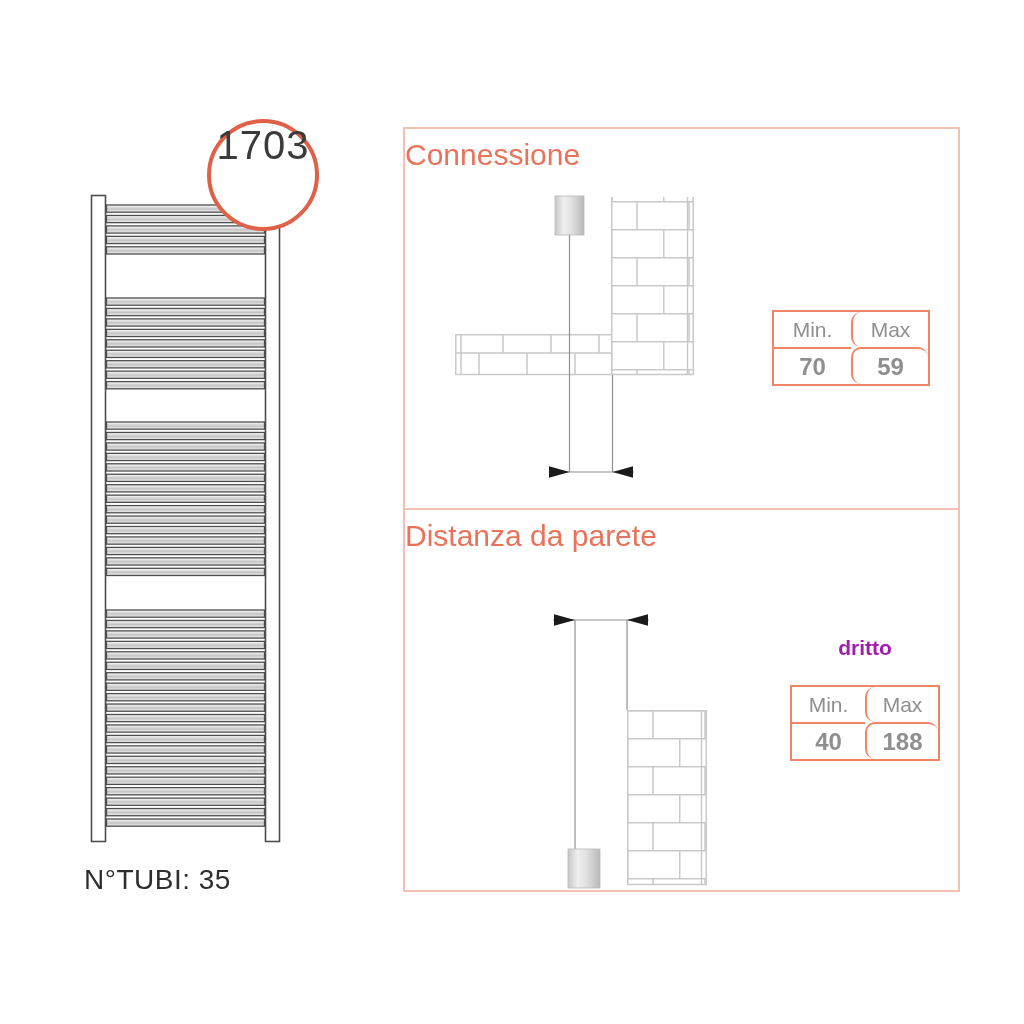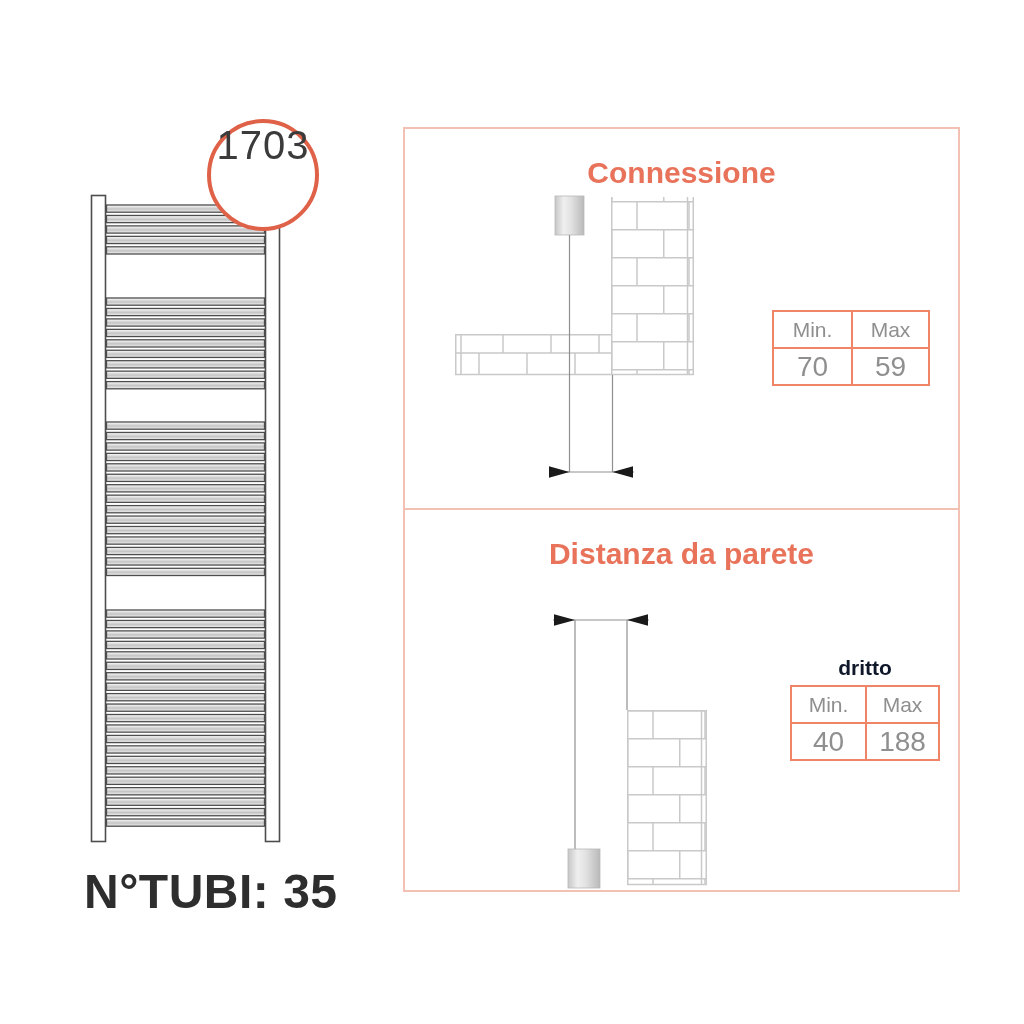--- a/index.html
+++ b/index.html
@@ -9,51 +9,51 @@
   
   #radiator-svg{position:absolute;left:85px;top:190px;width:200px;height:660px;}
   .rail{fill:#ffffff;stroke:#4d4d4d;stroke-width:1.6;}
   .tube{fill:url(#tubeG);stroke:#4d4d4d;stroke-width:1.3;}
 
   #height-badge{position:absolute;left:207px;top:119px;width:112px;height:112px;
     border:4px solid #DF6148;border-radius:50%;background:#ffffff;box-sizing:border-box;
     display:flex;align-items:flex-start;justify-content:center;z-index:5;}
   #height-badge span{font-size:40px;color:#3b3b3b;letter-spacing:1px;}
 
-  #tubes-label{position:absolute;left:84px;top:864px;font-size:48px;color:#2e2e2e;letter-spacing:0.5px;font-weight:bold;}
+  #tubes-label{position:absolute;left:84px;top:864px;font-size:28px;color:#2e2e2e;letter-spacing:0.5px;}
 
   
   #spec-panels{position:absolute;left:403px;top:127px;width:557px;height:765px;
     border:2px solid #F3C1B3;box-sizing:border-box;background:#ffffff;}
   .panel{position:relative;width:100%;box-sizing:border-box;}
   #connection-panel{height:379px;}
   #wall-distance-panel{height:382px;border-top:2px solid #F3C1B3;}
-  .panel-title{margin:0;padding-top:27px;text-align:center;font-size:30px;font-weight:700;color:#E8735A;}
+  .panel-title{margin:0;padding-top:9px;font-size:30px;font-weight:400;color:#E8735A;}
 
   .diagram{position:absolute;}
   #connection-diagram{left:40px;top:58px;width:260px;height:296px;}
   #wall-distance-diagram{left:140px;top:92px;width:170px;height:290px;}
 
   .dline{stroke:#8f8f8f;stroke-width:1.2;fill:none;}
   .edge{stroke:#c9c9c9;stroke-width:1.5;fill:none;}
   .arrow{fill:#1a1a1a;stroke:none;}
   .cylstroke{stroke:#b8b8b8;stroke-width:0.8;}
 
   .spec-table{position:absolute;display:grid;grid-template-columns:1fr 1fr;
     border:2px solid #EF8467;background:#ffffff;box-sizing:border-box;}
   #connection-table{left:367px;top:181px;width:158px;}
   #wall-distance-table{left:385px;top:175px;width:150px;}
   .spec-table .cell{display:flex;align-items:center;justify-content:center;height:35px;color:#8f8f8f;}
   .spec-table .th{font-size:21px;}
-  .spec-table .val{font-size:28px;}
-  .spec-table .cl{border-left:2px solid #EF8467;}
+  .spec-table .val{font-size:24px;font-weight:bold;}
+  .spec-table .cl{border-left:2px solid #EF8467;border-radius:10px;}
   .spec-table .rt{border-top:2px solid #EF8467;}
 
-  #variant-label{position:absolute;left:385px;top:146px;width:150px;height:26px;
-    text-align:center;font-size:21px;font-weight:600;color:#0f172a;}
+  #variant-label{position:absolute;left:385px;top:126px;width:150px;height:26px;
+    text-align:center;font-size:21px;font-weight:600;color:#a21caf;}
 </style>
 </head>
 <body>
 
 <div id="canvas">
 
   <svg id="radiator-svg" viewBox="85 190 200 660">
     <defs>
       <linearGradient id="tubeG" x1="0" y1="0" x2="0" y2="1">
         <stop offset="0" stop-color="#ffffff"></stop>

